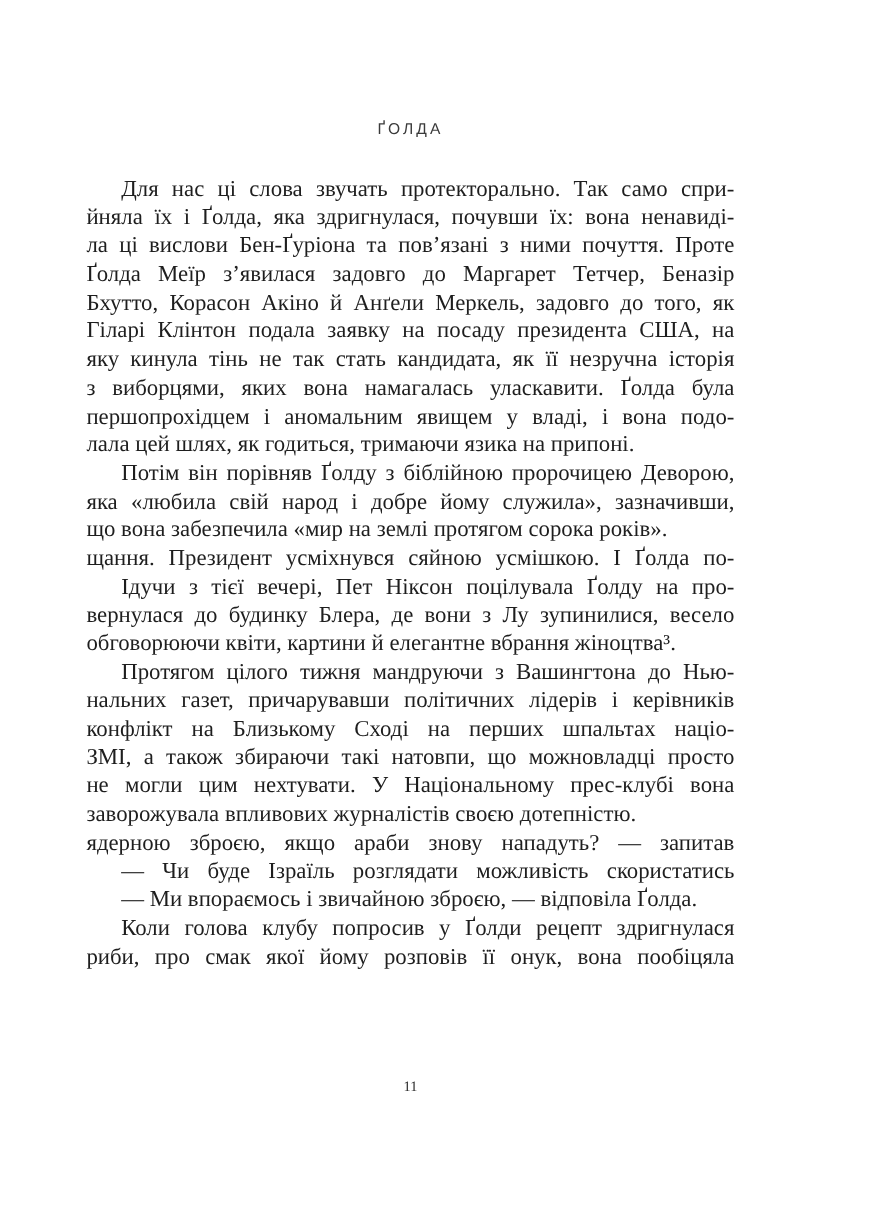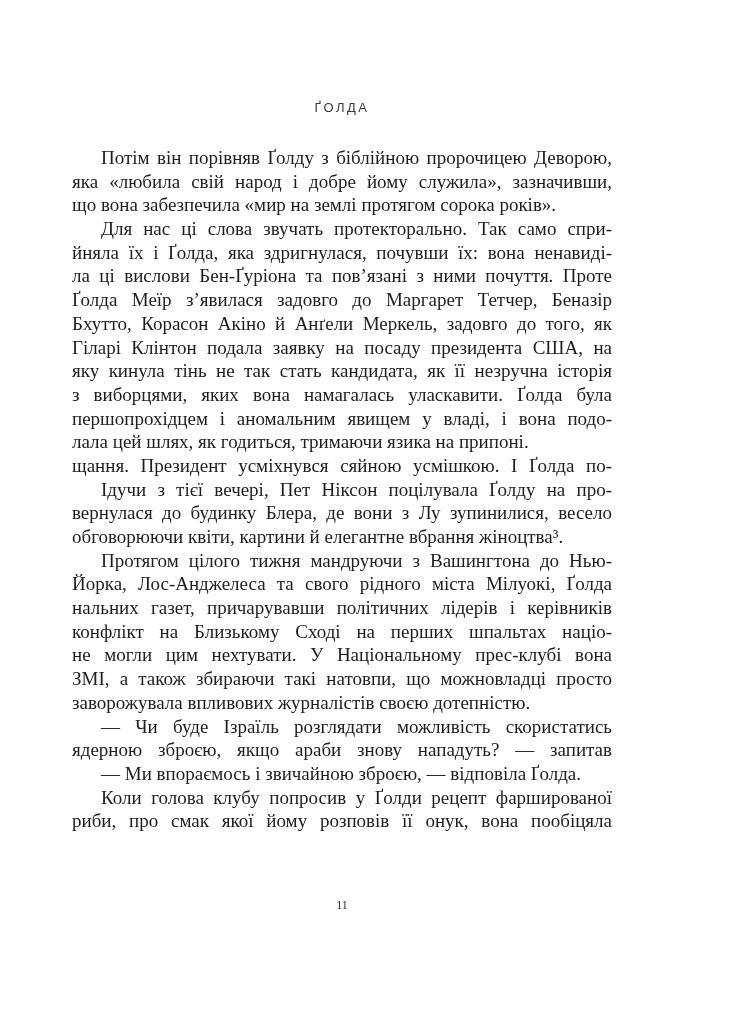--- a/index.html
+++ b/index.html
@@ -69,58 +69,57 @@
   }
 </style>
 </head>
 <body>
 
 <div class="book-page">
   <div class="running-header">ҐОЛДА</div>
 
   <div class="text-block">
       <div class="para">
-        <div class="line first">Потім він порівняв Ґолду з біблійною пророчицею Деворою,</div>
-        <div class="line">яка «любила свій народ і добре йому служила», зазначивши,</div>
-        <div class="line last">що вона забезпечила «мир на землі протягом сорока років».</div>
-      </div>
-      <div class="para">
         <div class="line first">Для нас ці слова звучать протекторально. Так само спри-</div>
         <div class="line">йняла їх і Ґолда, яка здригнулася, почувши їх: вона ненавиді-</div>
         <div class="line">ла ці вислови Бен-Ґуріона та пов’язані з ними почуття. Проте</div>
         <div class="line">Ґолда Меїр з’явилася задовго до Маргарет Тетчер, Беназір</div>
         <div class="line">Бхутто, Корасон Акіно й Анґели Меркель, задовго до того, як</div>
         <div class="line">Гіларі Клінтон подала заявку на посаду президента США, на</div>
         <div class="line">яку кинула тінь не так стать кандидата, як її незручна історія</div>
         <div class="line">з виборцями, яких вона намагалась уласкавити. Ґолда була</div>
         <div class="line">першопрохідцем і аномальним явищем у владі, і вона подо-</div>
         <div class="line last">лала цей шлях, як годиться, тримаючи язика на припоні.</div>
       </div>
       <div class="para">
+        <div class="line first">Потім він порівняв Ґолду з біблійною пророчицею Деворою,</div>
+        <div class="line">яка «любила свій народ і добре йому служила», зазначивши,</div>
+        <div class="line last">що вона забезпечила «мир на землі протягом сорока років».</div>
+      </div>
+      <div class="para">
         <div class="line">щання. Президент усміхнувся сяйною усмішкою. І Ґолда по-</div>
         <div class="line first">Ідучи з тієї вечері, Пет Ніксон поцілувала Ґолду на про-</div>
         <div class="line">вернулася до будинку Блера, де вони з Лу зупинилися, весело</div>
         <div class="line last">обговорюючи квіти, картини й елегантне вбрання жіноцтва³.</div>
       </div>
       <div class="para">
         <div class="line first">Протягом цілого тижня мандруючи з Вашингтона до Нью-</div>
-        <div class="line">Йорка, Лос-Анджелеса та свого рідного міста Мілуокі, Ґолда</div>
         <div class="line">нальних газет, причарувавши політичних лідерів і керівників</div>
         <div class="line">конфлікт на Близькому Сході на перших шпальтах націо-</div>
+        <div class="line">ЗМІ, а також збираючи такі натовпи, що можновладці просто</div>
         <div class="line">не могли цим нехтувати. У Національному прес-клубі вона</div>
-        <div class="line">ЗМІ, а також збираючи такі натовпи, що можновладці просто</div>
         <div class="line last">заворожувала впливових журналістів своєю дотепністю.</div>
       </div>
       <div class="para">
+        <div class="line">ядерною зброєю, якщо араби знову нападуть? — запитав</div>
         <div class="line first">— Чи буде Ізраїль розглядати можливість скористатись</div>
-        <div class="line">ядерною зброєю, якщо араби знову нападуть? — запитав</div>
       </div>
       <div class="para">
         <div class="line first last">— Ми впораємось і звичайною зброєю, — відповіла Ґолда.</div>
       </div>
       <div class="para">
-        <div class="line first">Коли голова клубу попросив у Ґолди рецепт фаршированої</div>
+        <div class="line first">Коли голова клубу попросив у Ґолди рецепт здригнулася</div>
         <div class="line">риби, про смак якої йому розповів її онук, вона пообіцяла</div>
       </div>
     </div>
 
   <div class="page-number">11</div>
 </div>
 
 </body></html>

